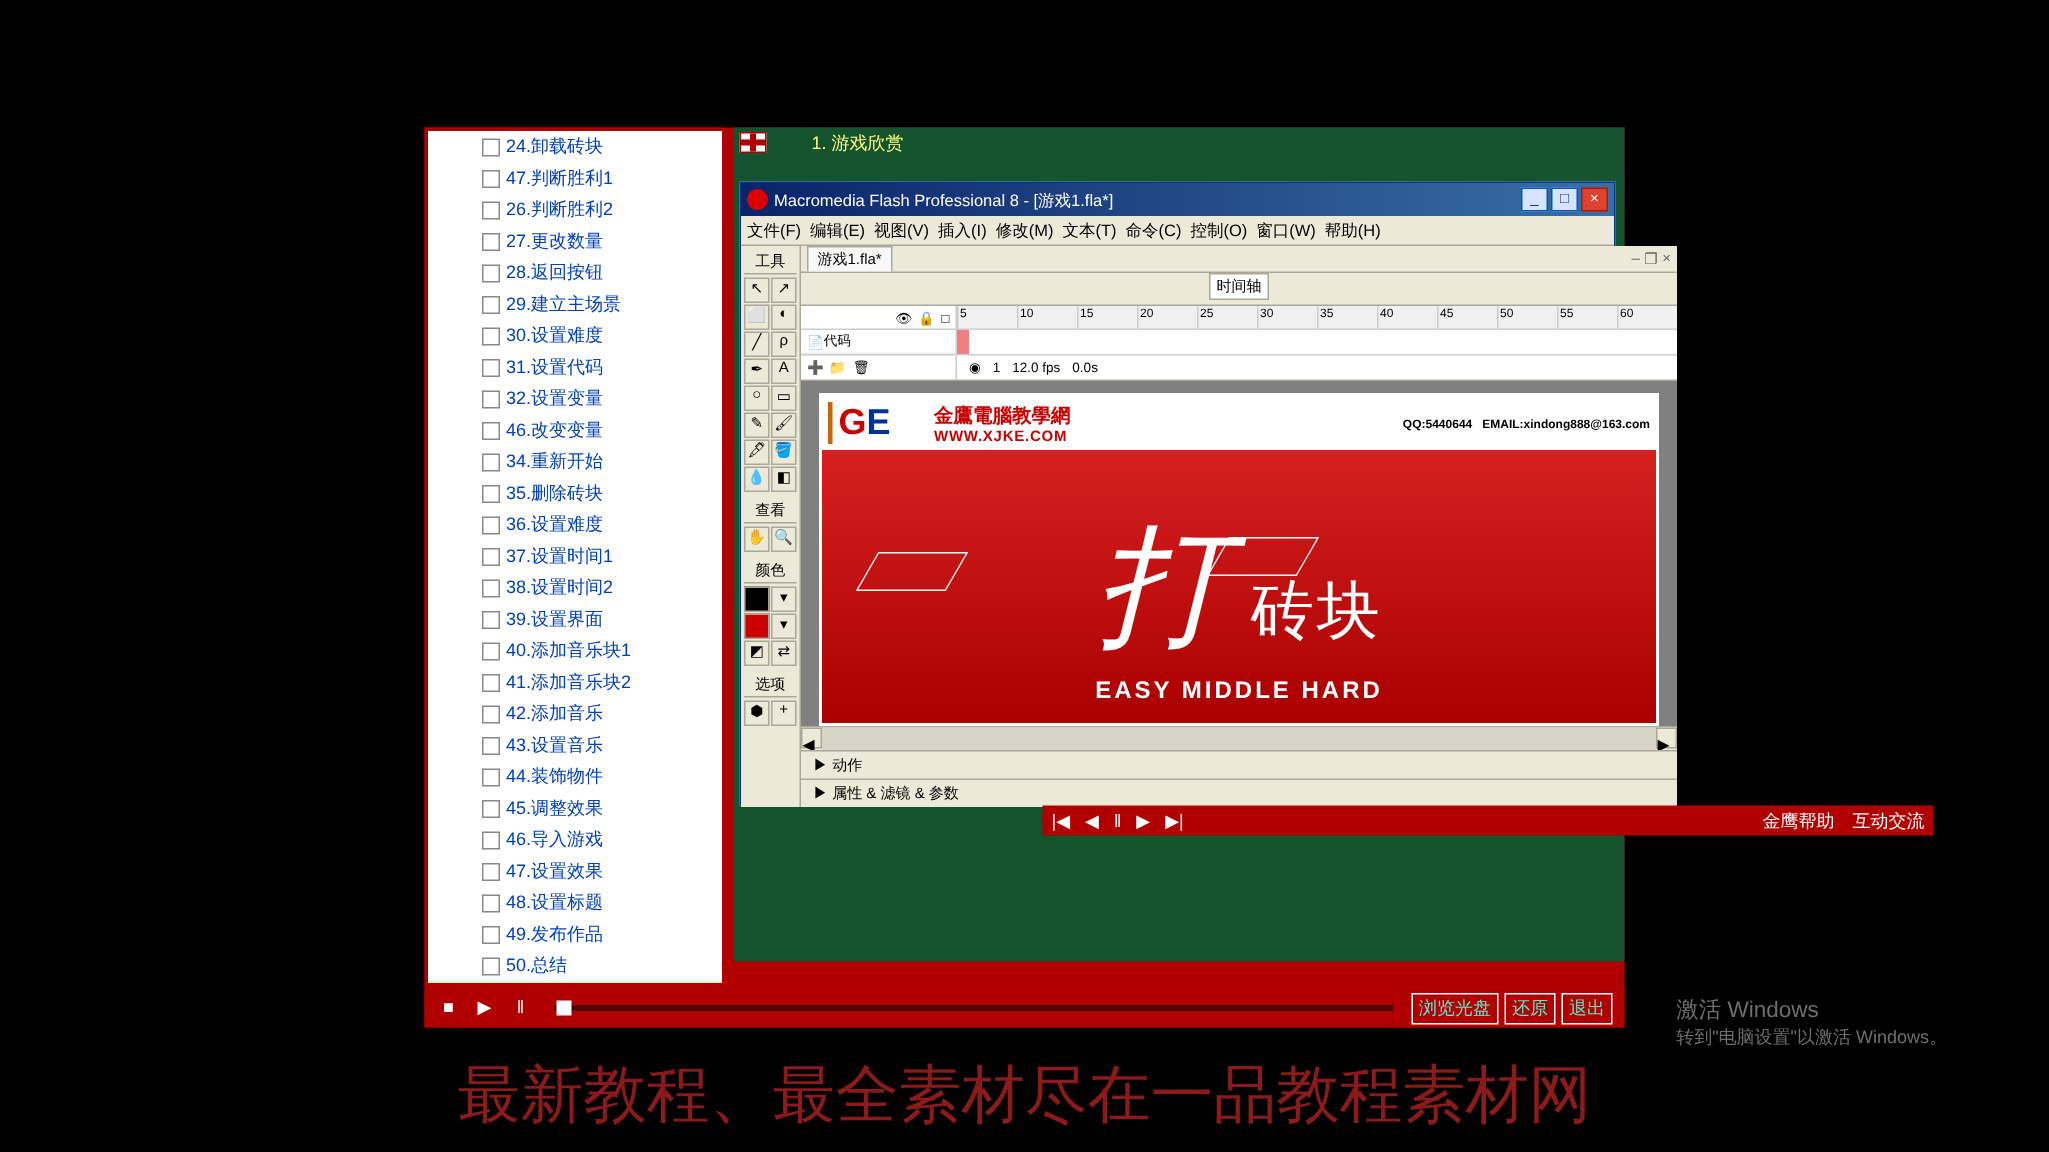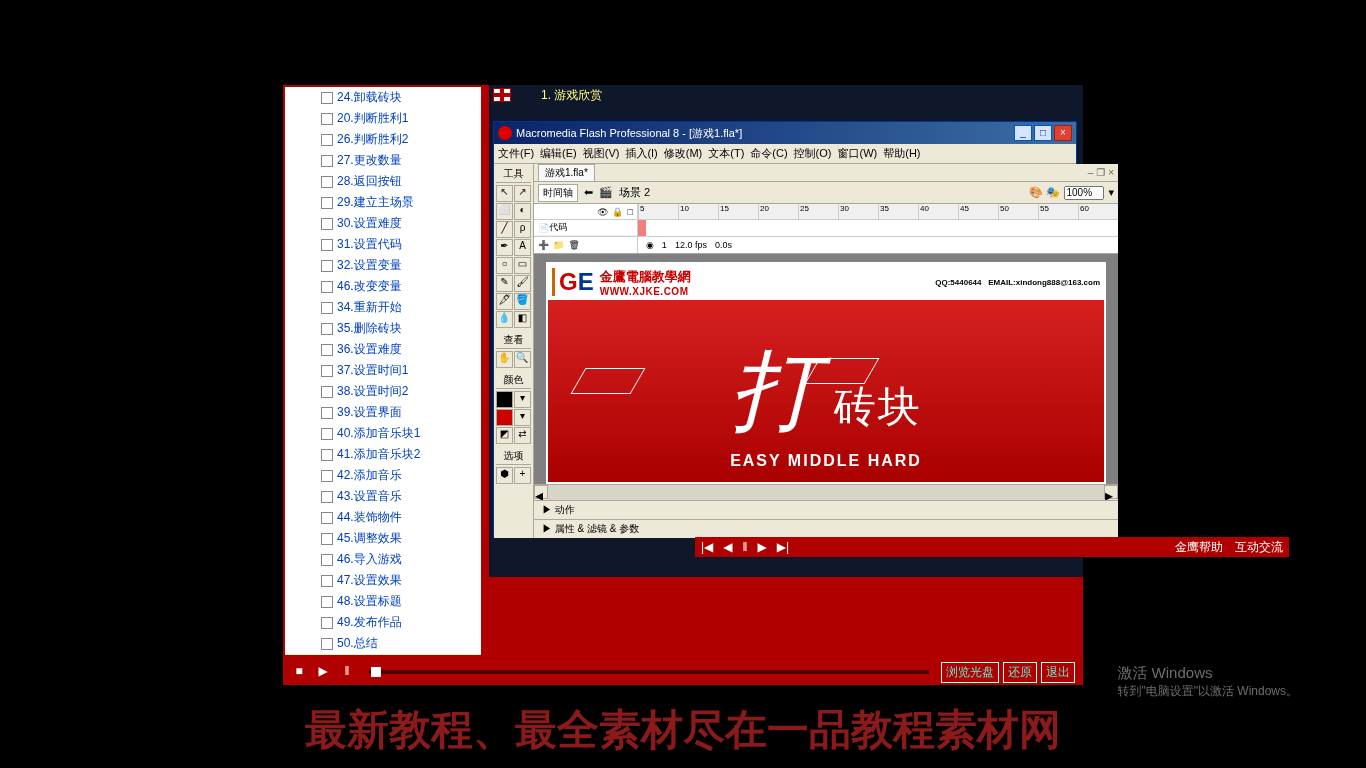--- a/index.html
+++ b/index.html
@@ -2,21 +2,21 @@
 <html><head>
 <meta charset="utf-8">
 <style>
 * { margin: 0; padding: 0; box-sizing: border-box; font-family: "SimSun", "Microsoft YaHei", sans-serif; }
 body { background: #000; width: 1366px; height: 768px; overflow: hidden; position: relative; }
 .outer-frame { position: absolute; left: 283px; top: 85px; width: 800px; height: 600px; background: #b00000; }
 .sidebar { position: absolute; left: 0; top: 0; width: 200px; height: 572px; background: #fff; border: 2px solid #b00000; overflow-y: auto; }
 .sidebar-item { display: flex; align-items: center; padding: 2px 4px 2px 20px; font-size: 12px; color: #0040c0; cursor: pointer; margin-left: 16px; }
 .sidebar-icon { width: 12px; height: 12px; border: 1px solid #888; background: #fff; margin-right: 4px; flex-shrink: 0; }
 .chapter-row { display: flex; align-items: center; padding: 2px 4px; background: #c0ffc0; font-size: 12px; color: #008000; }
-.content-area { position: absolute; left: 206px; top: 0; width: 594px; height: 492px; background: #0f172a; }
+.content-area { position: absolute; left: 206px; top: 0; width: 594px; height: 556px; background: #14532d; }
 .top-title-bar { height: 20px; display: flex; align-items: center; padding-left: 4px; }
 .flag-icon { width: 18px; height: 14px; background: #fff; border: 1px solid #b00000; margin-right: 30px; position: relative; }
 .flag-icon::before { content: ''; position: absolute; left: 6px; top: 0; width: 4px; height: 100%; background: #b00000; }
 .flag-icon::after { content: ''; position: absolute; left: 0; top: 4px; width: 100%; height: 4px; background: #b00000; }
 .top-title-text { color: #ffff80; font-size: 12px; }
 .flash-window { position: absolute; left: 4px; top: 36px; width: 584px; height: 416px; background: #ece9d8; border: 1px solid #003399; }
 .fw-title { height: 22px; background: linear-gradient(to right, #0a246a, #3a6ea5); display: flex; align-items: center; padding: 0 4px; color: #fff; font-size: 11px; }
 .fw-title-icon { width: 14px; height: 14px; background: #d00; border-radius: 50%; margin-right: 4px; }
 .fw-btns { margin-left: auto; display: flex; gap: 2px; }
 .fw-btn { width: 18px; height: 16px; background: #d6e4ff; border: 1px solid #0055cc; font-size: 10px; text-align: center; line-height: 14px; color: #003399; }
@@ -25,21 +25,21 @@
 .fw-menu span { cursor: pointer; }
 .fw-body { display: flex; height: 374px; }
 .tool-panel { width: 40px; background: #ece9d8; border-right: 1px solid #aca899; padding: 2px; }
 .tool-label { font-size: 10px; text-align: center; padding: 1px; border-bottom: 1px solid #aca899; margin-bottom: 2px; }
 .tool-grid { display: grid; grid-template-columns: 17px 17px; gap: 1px; margin-bottom: 4px; }
 .tool-btn { width: 17px; height: 17px; background: #ece9d8; border: 1px solid #aca899; font-size: 10px; text-align: center; }
 .stage-area { flex: 1; display: flex; flex-direction: column; }
 .doc-tab-row { height: 18px; background: #ece9d8; display: flex; align-items: center; padding: 0 4px; font-size: 10px; border-bottom: 1px solid #aca899; }
 .doc-tab { padding: 1px 6px; background: #f8f8f8; border: 1px solid #aca899; border-bottom: none; }
 .doc-tab-btns { margin-left: auto; font-size: 10px; color: #666; display: flex; gap: 3px; }
-.scene-row { height: 22px; background: #ece9d8; display: flex; align-items: center; padding: 0 4px; font-size: 11px; border-bottom: 1px solid #aca899; gap: 6px; }
+.scene-row { height: 22px; background: #ece9d8; display: flex; align-items: center; padding: 0 4px; font-size: 11px; border-bottom: 1px solid #aca899; gap: 6px; flex-direction: column; }
 .scene-row .timeline-btn { padding: 1px 4px; border: 1px solid #aca899; font-size: 10px; background: #fff; }
 .zoom-box { margin-left: auto; display: flex; align-items: center; gap: 4px; }
 .zoom-box input { width: 40px; height: 14px; font-size: 10px; }
 .timeline-area { height: 50px; background: #fff; border-bottom: 1px solid #aca899; display: flex; font-size: 9px; }
 .layer-col { width: 104px; border-right: 1px solid #ccc; }
 .layer-header { height: 16px; display: flex; align-items: center; justify-content: flex-end; gap: 4px; padding: 0 4px; border-bottom: 1px solid #ccc; font-size: 9px; }
 .layer-row { height: 16px; display: flex; align-items: center; padding: 0 4px; border-bottom: 1px solid #eee; }
 .layer-footer { height: 16px; display: flex; align-items: center; padding: 0 4px; gap: 4px; border-top: 1px solid #ccc; }
 .frames-col { flex: 1; overflow: hidden; }
 .frame-ruler { height: 16px; background: #f0f0f0; border-bottom: 1px solid #ccc; display: flex; font-size: 8px; }
@@ -47,21 +47,21 @@
 .frame-track { height: 16px; background: #fff; position: relative; }
 .playhead { position: absolute; left: 0; top: 0; width: 8px; height: 16px; background: #f08080; }
 .frame-status { height: 16px; border-top: 1px solid #ccc; display: flex; align-items: center; gap: 8px; padding: 0 8px; font-size: 9px; }
 .canvas-wrap { flex: 1; background: #808080; overflow: auto; position: relative; }
 .canvas-inner { margin: 8px 12px; }
 .game-banner { background: #fff; padding: 2px; }
 .banner-top { height: 36px; display: flex; align-items: center; padding: 0 4px; gap: 6px; }
 .ge-logo { display: flex; align-items: baseline; border-left: 3px solid #cc6600; padding-left: 4px; }
 .ge-logo .g { font-size: 24px; font-weight: bold; color: #cc0000; }
 .ge-logo .e { font-size: 24px; font-weight: bold; color: #003399; }
-.banner-text { display: flex; flex-direction: column; font-size: 9px; }
+.banner-text { display: flex; flex-direction: column; font-size: 9px; margin-left: 23px; }
 .banner-text .line1 { color: #cc0000; font-weight: bold; font-size: 13px; }
 .banner-text .line2 { color: #cc0000; font-weight: bold; font-size: 10px; letter-spacing: 0.5px; }
 .banner-contact { margin-left: auto; font-size: 8px; color: #000; font-weight: bold; }
 .game-main { height: 182px; background: linear-gradient(to bottom, #d62020, #aa0000); position: relative; display: flex; align-items: center; justify-content: center; }
 .game-title { color: #fff; font-size: 42px; font-weight: normal; letter-spacing: 2px; }
 .game-title .big { font-size: 88px; font-style: italic; }
 .brick-outline { position: absolute; width: 60px; height: 26px; border: 1px solid #fff; transform: skewX(-30deg); }
 .game-diff { position: absolute; bottom: 12px; left: 0; right: 0; text-align: center; color: #fff; font-size: 16px; letter-spacing: 2px; font-weight: bold; }
 .scroll-h { height: 16px; background: #ece9d8; border-top: 1px solid #aca899; display: flex; }
 .scroll-h .thumb { width: 14px; height: 14px; background: #ece9d8; border: 1px solid #aca899; }
@@ -70,38 +70,38 @@
 .player-bar { position: absolute; left: 206px; top: 452px; width: 594px; height: 20px; background: #b00000; display: flex; align-items: center; padding: 0 6px; gap: 10px; }
 .player-bar .pbtn { color: #fff; font-size: 12px; cursor: pointer; }
 .player-bar .rlinks { margin-left: auto; display: flex; gap: 12px; color: #fff; font-size: 12px; }
 .bottom-bar { position: absolute; left: 0; bottom: 0; width: 800px; height: 26px; background: #b00000; display: flex; align-items: center; }
 .bottom-bar .bb-left { display: flex; gap: 4px; padding-left: 6px; }
 .bottom-bar .bb-btn { width: 20px; height: 16px; color: #fff; font-size: 12px; text-align: center; }
 .slider { flex: 1; margin: 0 12px; height: 4px; background: #500000; position: relative; }
 .slider .handle { position: absolute; left: 2px; top: -3px; width: 10px; height: 10px; background: #fff; }
 .bottom-bar .bb-right { display: flex; gap: 4px; padding-right: 8px; color: #5eead4; font-size: 12px; }
 .bottom-bar .bb-right span { padding: 1px 4px; border: 1px solid #fff; }
-.footer-text { position: absolute; left: 0; top: 702px; width: 1366px; text-align: center; font-size: 42px; font-weight: bold; color: #8b1a1a; }
+.footer-text { position: absolute; left: 0; top: 702px; width: 1366px; text-align: center; font-size: 42px; font-weight: normal; color: #8b1a1a; }
 .activate { position: absolute; right: 68px; bottom: 68px; text-align: left; color: #6e6e6e; font-size: 15px; }
 .activate .small { font-size: 12px; }
 </style>
 </head>
 <body>
 
 <div class="outer-frame">
 
   <div class="sidebar">
     <div id="sidebar-list">
         <div class="sidebar-item">
           <span class="sidebar-icon"></span>
           <span>24.卸载砖块</span>
         </div>
         <div class="sidebar-item">
           <span class="sidebar-icon"></span>
-          <span>20.判断胜利1</span>
+          <span>47.判断胜利1</span>
         </div>
         <div class="sidebar-item">
           <span class="sidebar-icon"></span>
           <span>26.判断胜利2</span>
         </div>
         <div class="sidebar-item">
           <span class="sidebar-icon"></span>
           <span>27.更改数量</span>
         </div>
         <div class="sidebar-item">

